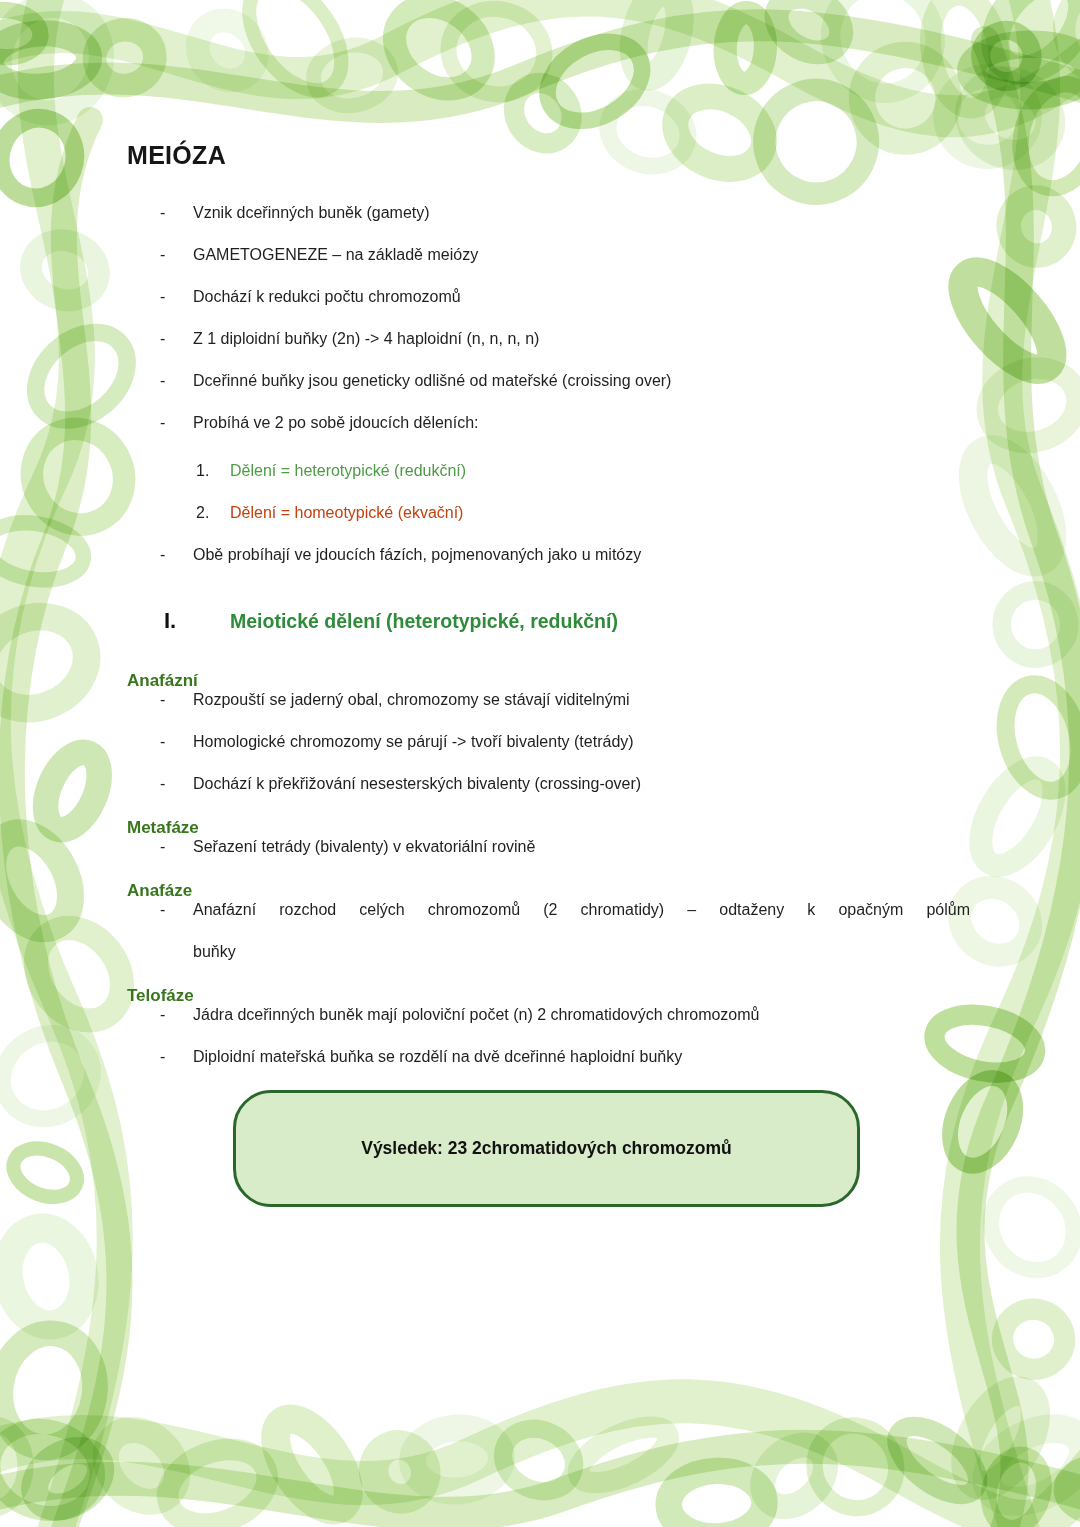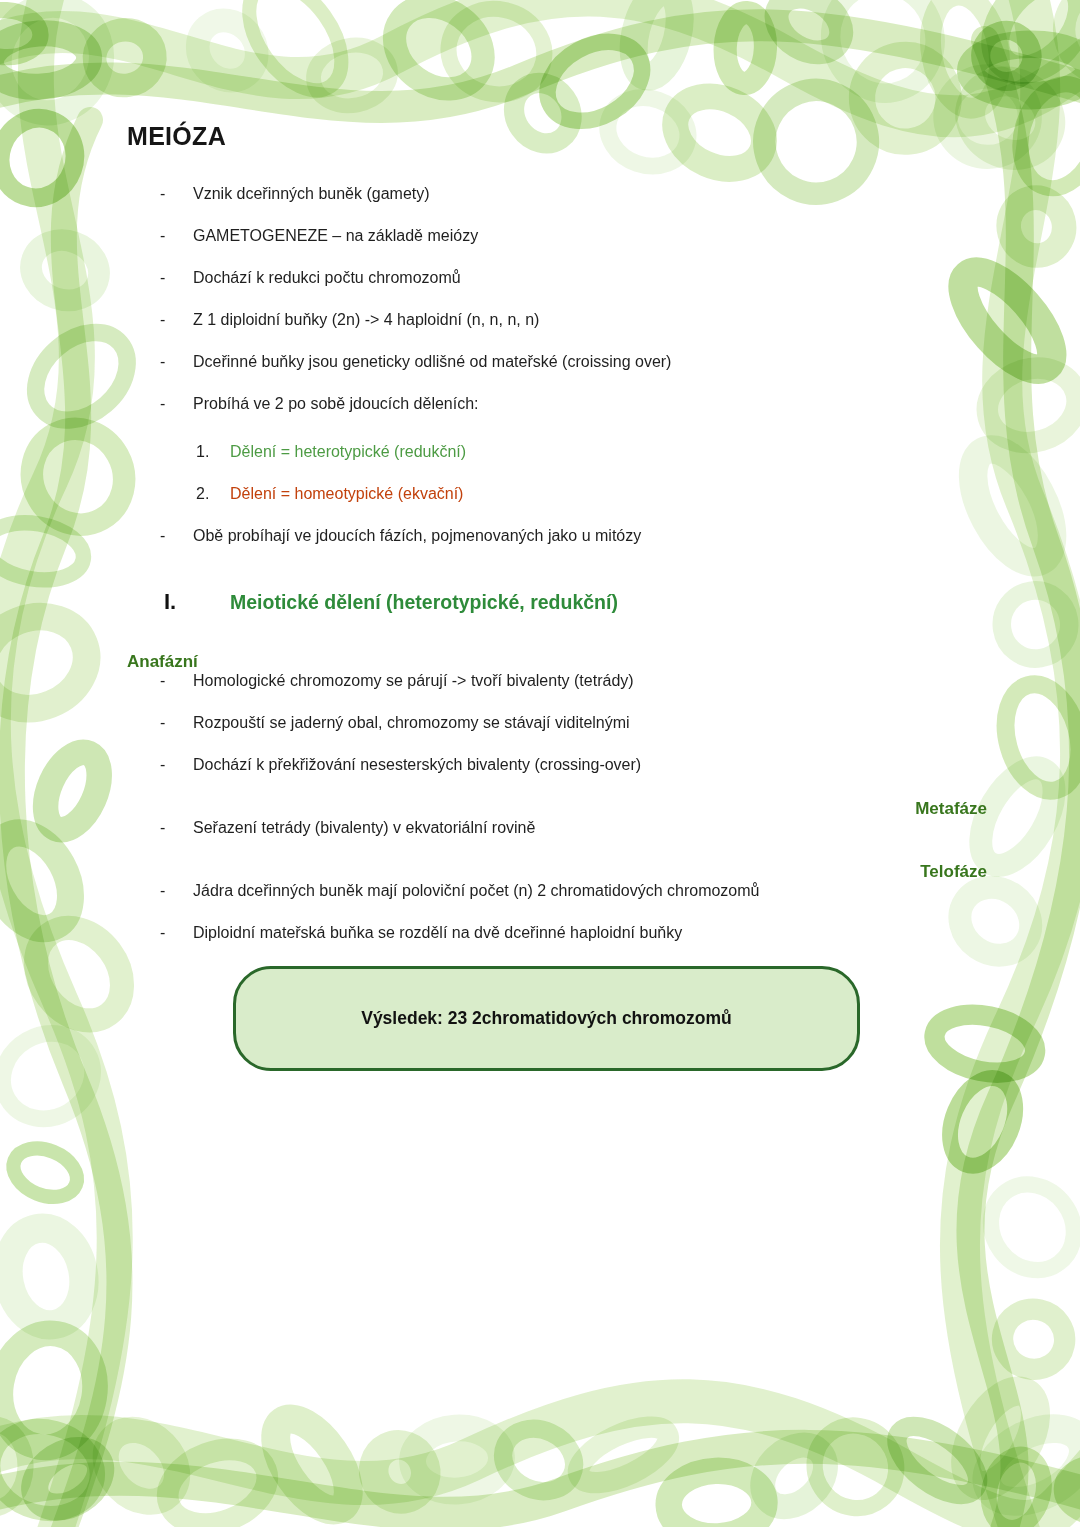--- a/index.html
+++ b/index.html
@@ -7,21 +7,21 @@
     position:relative;
     width:1080px; height:1527px;
     background:#ffffff;
     overflow:hidden;
     font-family:"Liberation Sans", sans-serif;
     color:#1f1f1f;
   }
   .scribble { position:absolute; left:0; top:0; width:1080px; height:1527px; }
   .scribble ellipse, .scribble path { mix-blend-mode:multiply; }
 
-  .content { position:absolute; left:127px; top:122px; width:860px; }
+  .content { position:absolute; left:127px; top:141px; width:860px; }
 
   .doc-title {
     margin:0 0 34px 0;
     font-size:25px; font-weight:bold; color:#161616;
     letter-spacing:0.3px;
   }
 
   ul.dash-list { list-style:none; margin:0; padding:0; }
   ul.dash-list li {
     position:relative;
@@ -58,33 +58,33 @@
   }
   .section-title {
     font-size:19.5px; font-weight:bold; color:#2e8b3a;
   }
 
   .phase-heading {
     margin:36px 0 0 0;
     font-size:17px; line-height:21px; font-weight:bold;
     color:#38761d;
   }
-  .phase-heading.tight { margin-top:10px;text-align:right; }
+  .phase-heading.tight { margin-top:10px; }
   .phase-list { margin-top:32px; }
 
   .justify-line {
     width:777px;
     text-align:justify;
     text-align-last:justify;
   }
   .wrap-line { margin-top:24px; }
 
   .result-box {
     margin:18px 0 16px 106px;
-    width:627px; height:105px;
+    width:627px; height:117px;
     box-sizing:border-box;
     border:3px solid #2a682a;
     border-radius:38px;
     background:#d9ecca;
     display:flex; align-items:center; justify-content:center;
   }
   .result-box-label {
     font-size:17.5px; font-weight:bold; color:#111111;
   }
 </style>
@@ -203,33 +203,42 @@
     </ul>
 
     <div class="section-heading">
       <span class="section-numeral">I.</span>
       <span class="section-title">Meiotické dělení (heterotypické, redukční)</span>
     </div>
 
     <div>
       <div class="phase-heading">Anafázní</div>
       <ul class="dash-list phase-list">
+        <li>Rozpouští se jaderný obal, chromozomy se stávají viditelnými</li>
         <li>Homologické chromozomy se párují -&gt; tvoří bivalenty (tetrády)</li>
-        <li>Rozpouští se jaderný obal, chromozomy se stávají viditelnými</li>
         <li>Dochází k překřižování nesesterských bivalenty (crossing-over)</li>
       </ul>
     </div>
 
     <div>
       <div class="phase-heading tight">Metafáze</div>
       <ul class="dash-list phase-list">
         <li>Seřazení tetrády (bivalenty) v ekvatoriální rovině</li>
       </ul>
     </div>
 
+    <div>
+      <div class="phase-heading tight">Anafáze</div>
+      <ul class="dash-list phase-list">
+        <li>
+          <div class="justify-line">Anafázní rozchod celých chromozomů (2 chromatidy) – odtaženy k opačným pólům</div>
+          <div class="wrap-line">buňky</div>
+        </li>
+      </ul>
+    </div>
 
     <div>
       <div class="phase-heading tight">Telofáze</div>
       <ul class="dash-list phase-list">
         <li>Jádra dceřinných buněk mají poloviční počet (n) 2 chromatidových chromozomů</li>
         <li>Diploidní mateřská buňka se rozdělí na dvě dceřinné haploidní buňky</li>
       </ul>
     </div>
 
     <div class="result-box">

